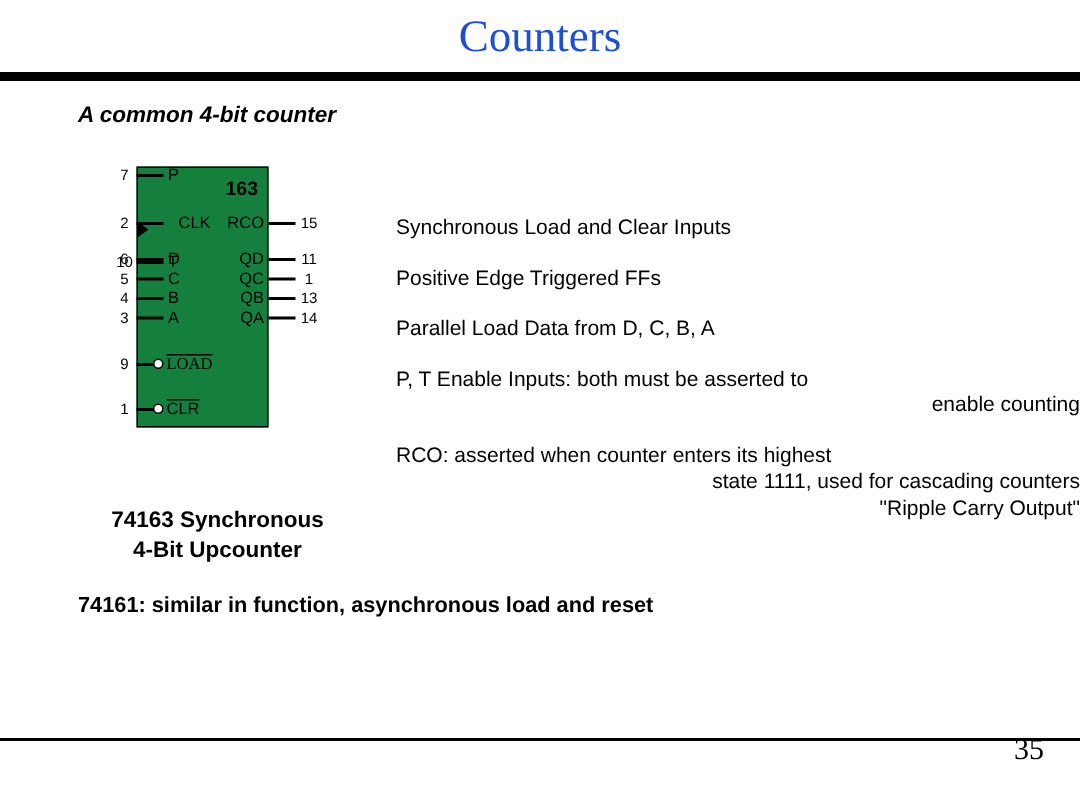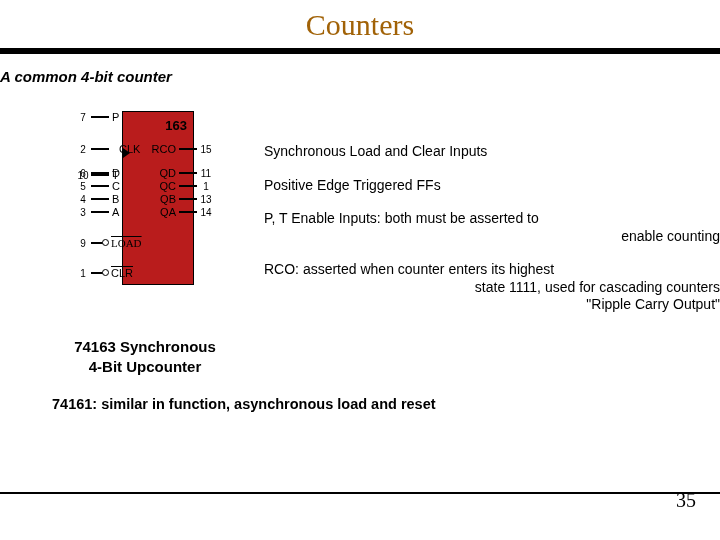--- a/index.html
+++ b/index.html
@@ -8,34 +8,35 @@
     height: 540px;
     background: #fff;
     font-family: Arial, Helvetica, sans-serif;
     position: relative;
     overflow: hidden;
   }
   .title {
     text-align: center;
     font-family: "Times New Roman", Times, serif;
     font-size: 30px;
-    color: #a16207;
+    color: #1d4ed8;
     padding-top: 8px;
     padding-bottom: 6px;
   }
   .title-rules {
     border-top: 4px solid #000;
     height: 3px;
     border-bottom: 2px solid #000;
     margin-bottom: 14px;
   }
   .subtitle {
     font-style: italic;
     font-weight: bold;
     font-size: 15px;
+    margin-left: 52px;
     margin-bottom: 22px;
   }
   .content {
     display: flex;
     align-items: flex-start;
     margin-left: 60px;
   }
   .chip-col {
     width: 170px;
     flex: 0 0 170px;
@@ -84,26 +85,26 @@
   
   .chip {
     position: relative;
     width: 140px;
     height: 182px;
     font-family: Arial, sans-serif;
     font-size: 11px;
   }
   .chip-body {
     position: absolute;
-    left: 47px;
+    left: 16px;
     top: 4px;
-    width: 72px;
+    width: 88px;
     height: 174px;
     border: 1.5px solid #000;
-    background: #b91c1c;
+    background: #15803d;
   }
   .pin-l, .pin-r {
     position: absolute;
     display: flex;
     align-items: center;
     height: 12px;
   }
   .pin-l { left: 0; }
   .pin-r { right: 0; flex-direction: row-reverse; }
   .num { font-size: 10px; width: 16px; text-align: center; }
@@ -227,20 +228,21 @@
 
     <div class="chip-caption">
       <span>74163 Synchronous</span><br>
       <span>4-Bit Upcounter</span>
     </div>
   </div>
 
   <div class="bullets">
     <p>Synchronous Load and Clear Inputs</p>
     <p>Positive Edge Triggered FFs</p>
+    <p>Parallel Load Data from D, C, B, A</p>
     <p>
       <span>P, T Enable Inputs: both must be asserted to</span>
       <span class="indent">enable counting</span>
     </p>
     <p>
       <span>RCO: asserted when counter enters its highest</span>
       <span class="indent">state 1111, used for cascading counters</span>
       <span class="indent">"Ripple Carry Output"</span>
     </p>
   </div>

